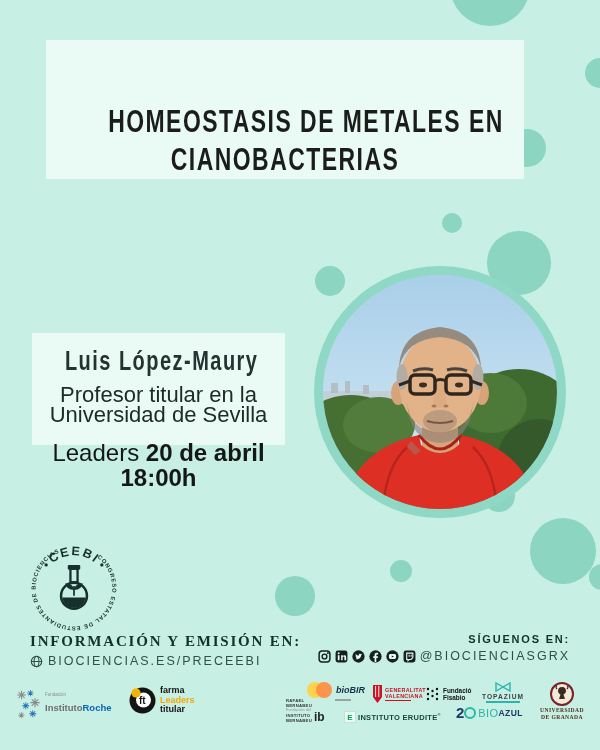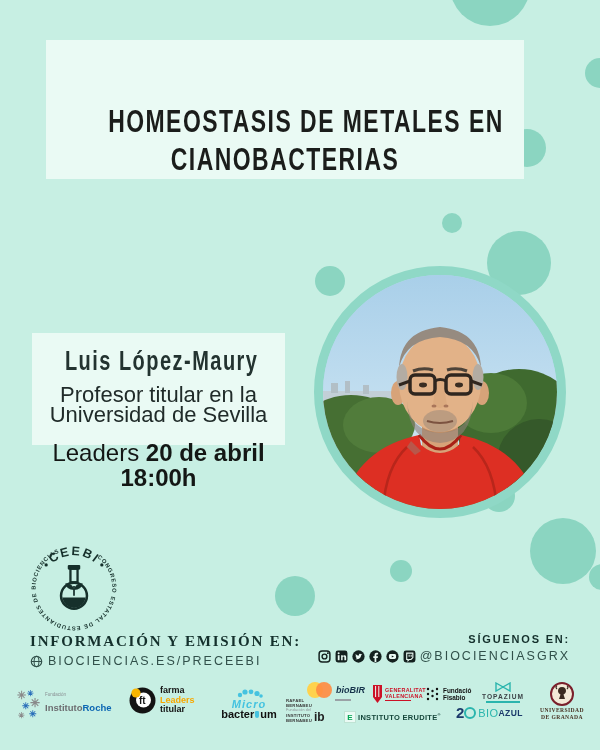--- a/index.html
+++ b/index.html
@@ -302,31 +302,20 @@
       <circle cx="7" cy="6" r="4.6" fill="#f7b500"></circle>
       <text x="10" y="17" font-family="Liberation Sans, sans-serif" font-size="10" font-weight="700" fill="#141414">ft</text>
     </svg>
     <div class="ft-txt">
       <div>farma</div>
       <div class="mid">Leaders</div>
       <div>titular</div>
     </div>
   </div>
 
-  <div class="sp sp-micro">
-    <svg width="30" height="10" viewBox="0 0 30 10" style="display:block; margin:0 auto;">
-      <circle cx="6" cy="6" r="2.2" fill="#45c3e0"></circle>
-        <circle cx="11" cy="3" r="2.6" fill="#45c3e0"></circle>
-      <circle cx="17" cy="2.8" r="2.4" fill="#45c3e0"></circle>
-        <circle cx="23" cy="4.5" r="2.6" fill="#45c3e0"></circle>
-      <circle cx="27" cy="7" r="1.8" fill="#45c3e0"></circle>
-    </svg>
-    <div class="micro-top">Micro</div>
-    <div class="micro-bottom"><span>bacter</span><span class="micro-drop"></span><span>um</span></div>
-  </div>
 
   <div class="sp sp-bern">
     <div class="bern-txt">
       <div>RAFAEL</div>
       <div>BERNABEU</div>
       <div class="thin">Fundación del</div>
       <div>INSTITUTO</div>
       <div>BERNABEU</div>
     </div>
     <div class="bern-ib">ib</div>

